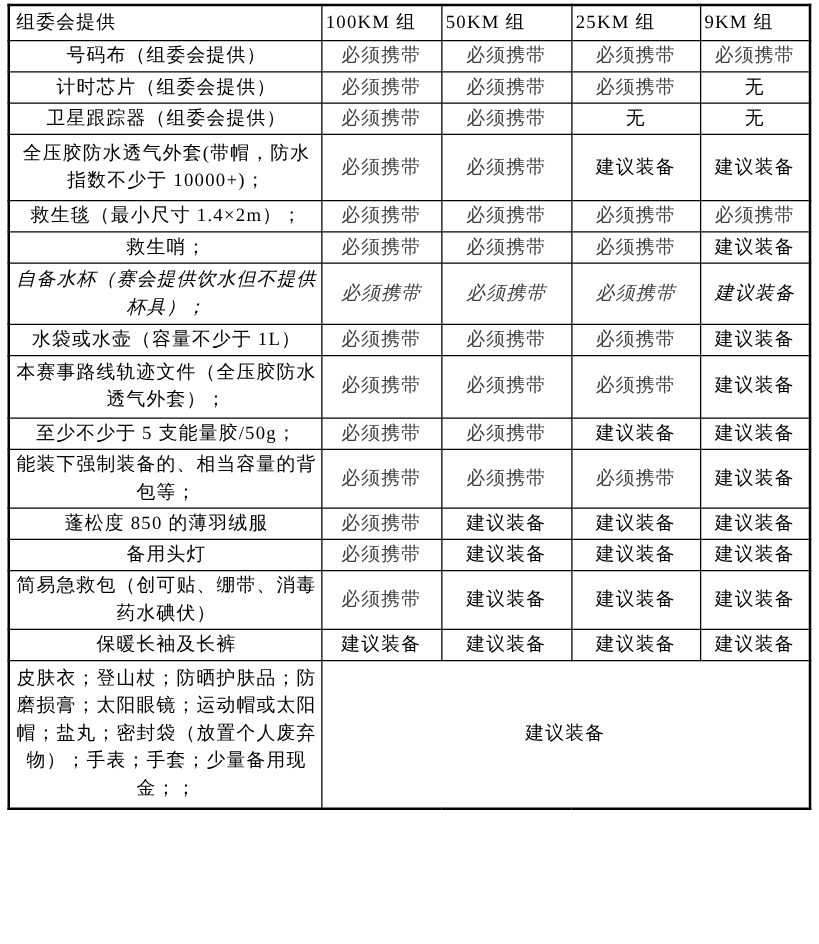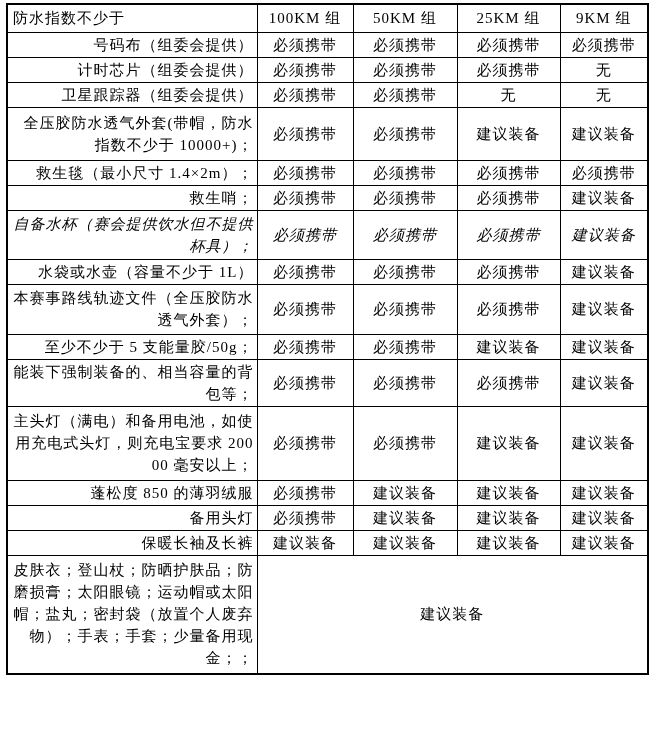--- a/index.html
+++ b/index.html
@@ -30,52 +30,52 @@
     font-size: 15px;
     letter-spacing: 1px;
     line-height: 22px;
     padding: 1px 3px;
     vertical-align: middle;
     font-weight: normal;
     overflow: hidden;
     word-break: break-all;
   }
   th {
-    text-align: center;
+    text-align: left;
   }
   th.item-col {
     text-align: left;
     padding-left: 5px;
   }
   td.item-cell {
-    text-align: right;
+    text-align: center;
     padding-left: 5px;
   }
   td.value-cell {
     text-align: center;
   }
   .red {
-    color: #000000;
+    color: #404040;
   }
 </style>
 </head>
 <body>
 
 <div class="table-wrap">
   <table>
     <colgroup>
       <col style="width:250px">
       <col style="width:96px">
       <col style="width:104px">
       <col style="width:103px">
       <col style="width:88px">
     </colgroup>
     <thead>
       <tr id="header-row" style="height:28px">
-          <th class="item-col">防水指数不少于</th>
+          <th class="item-col">组委会提供</th>
           <th>100KM 组</th>
           <th>50KM 组</th>
           <th>25KM 组</th>
           <th>9KM 组</th>
         </tr>
     </thead>
     <tbody id="table-body">
         <tr style="height: 25px;">
           <td class="item-cell">号码布（组委会提供）</td>
           <td class="value-cell red">必须携带</td>
@@ -146,36 +146,36 @@
           <td class="value-cell">建议装备</td>
           <td class="value-cell">建议装备</td>
         </tr>
         <tr style="height: 44px; margin-left: 20px;">
           <td class="item-cell">能装下强制装备的、相当容量的背包等；</td>
           <td class="value-cell red">必须携带</td>
           <td class="value-cell red">必须携带</td>
           <td class="value-cell red">必须携带</td>
           <td class="value-cell">建议装备</td>
         </tr>
-        <tr style="height: 74px;">
-          <td class="item-cell">主头灯（满电）和备用电池，如使用充电式头灯，则充电宝要求 20000 毫安以上；</td>
-          <td class="value-cell red">必须携带</td>
-          <td class="value-cell red">必须携带</td>
-          <td class="value-cell">建议装备</td>
-          <td class="value-cell">建议装备</td>
-        </tr>
         <tr style="height: 24px;">
           <td class="item-cell">蓬松度 850 的薄羽绒服</td>
           <td class="value-cell red">必须携带</td>
           <td class="value-cell">建议装备</td>
           <td class="value-cell">建议装备</td>
           <td class="value-cell">建议装备</td>
         </tr>
         <tr style="height: 23px;">
           <td class="item-cell">备用头灯</td>
+          <td class="value-cell red">必须携带</td>
+          <td class="value-cell">建议装备</td>
+          <td class="value-cell">建议装备</td>
+          <td class="value-cell">建议装备</td>
+        </tr>
+        <tr style="height: 47px;">
+          <td class="item-cell">简易急救包（创可贴、绷带、消毒药水碘伏）</td>
           <td class="value-cell red">必须携带</td>
           <td class="value-cell">建议装备</td>
           <td class="value-cell">建议装备</td>
           <td class="value-cell">建议装备</td>
         </tr>
         <tr style="height: 23px; padding-left: 34px;">
           <td class="item-cell">保暖长袖及长裤</td>
           <td class="value-cell">建议装备</td>
           <td class="value-cell">建议装备</td>
           <td class="value-cell">建议装备</td>

